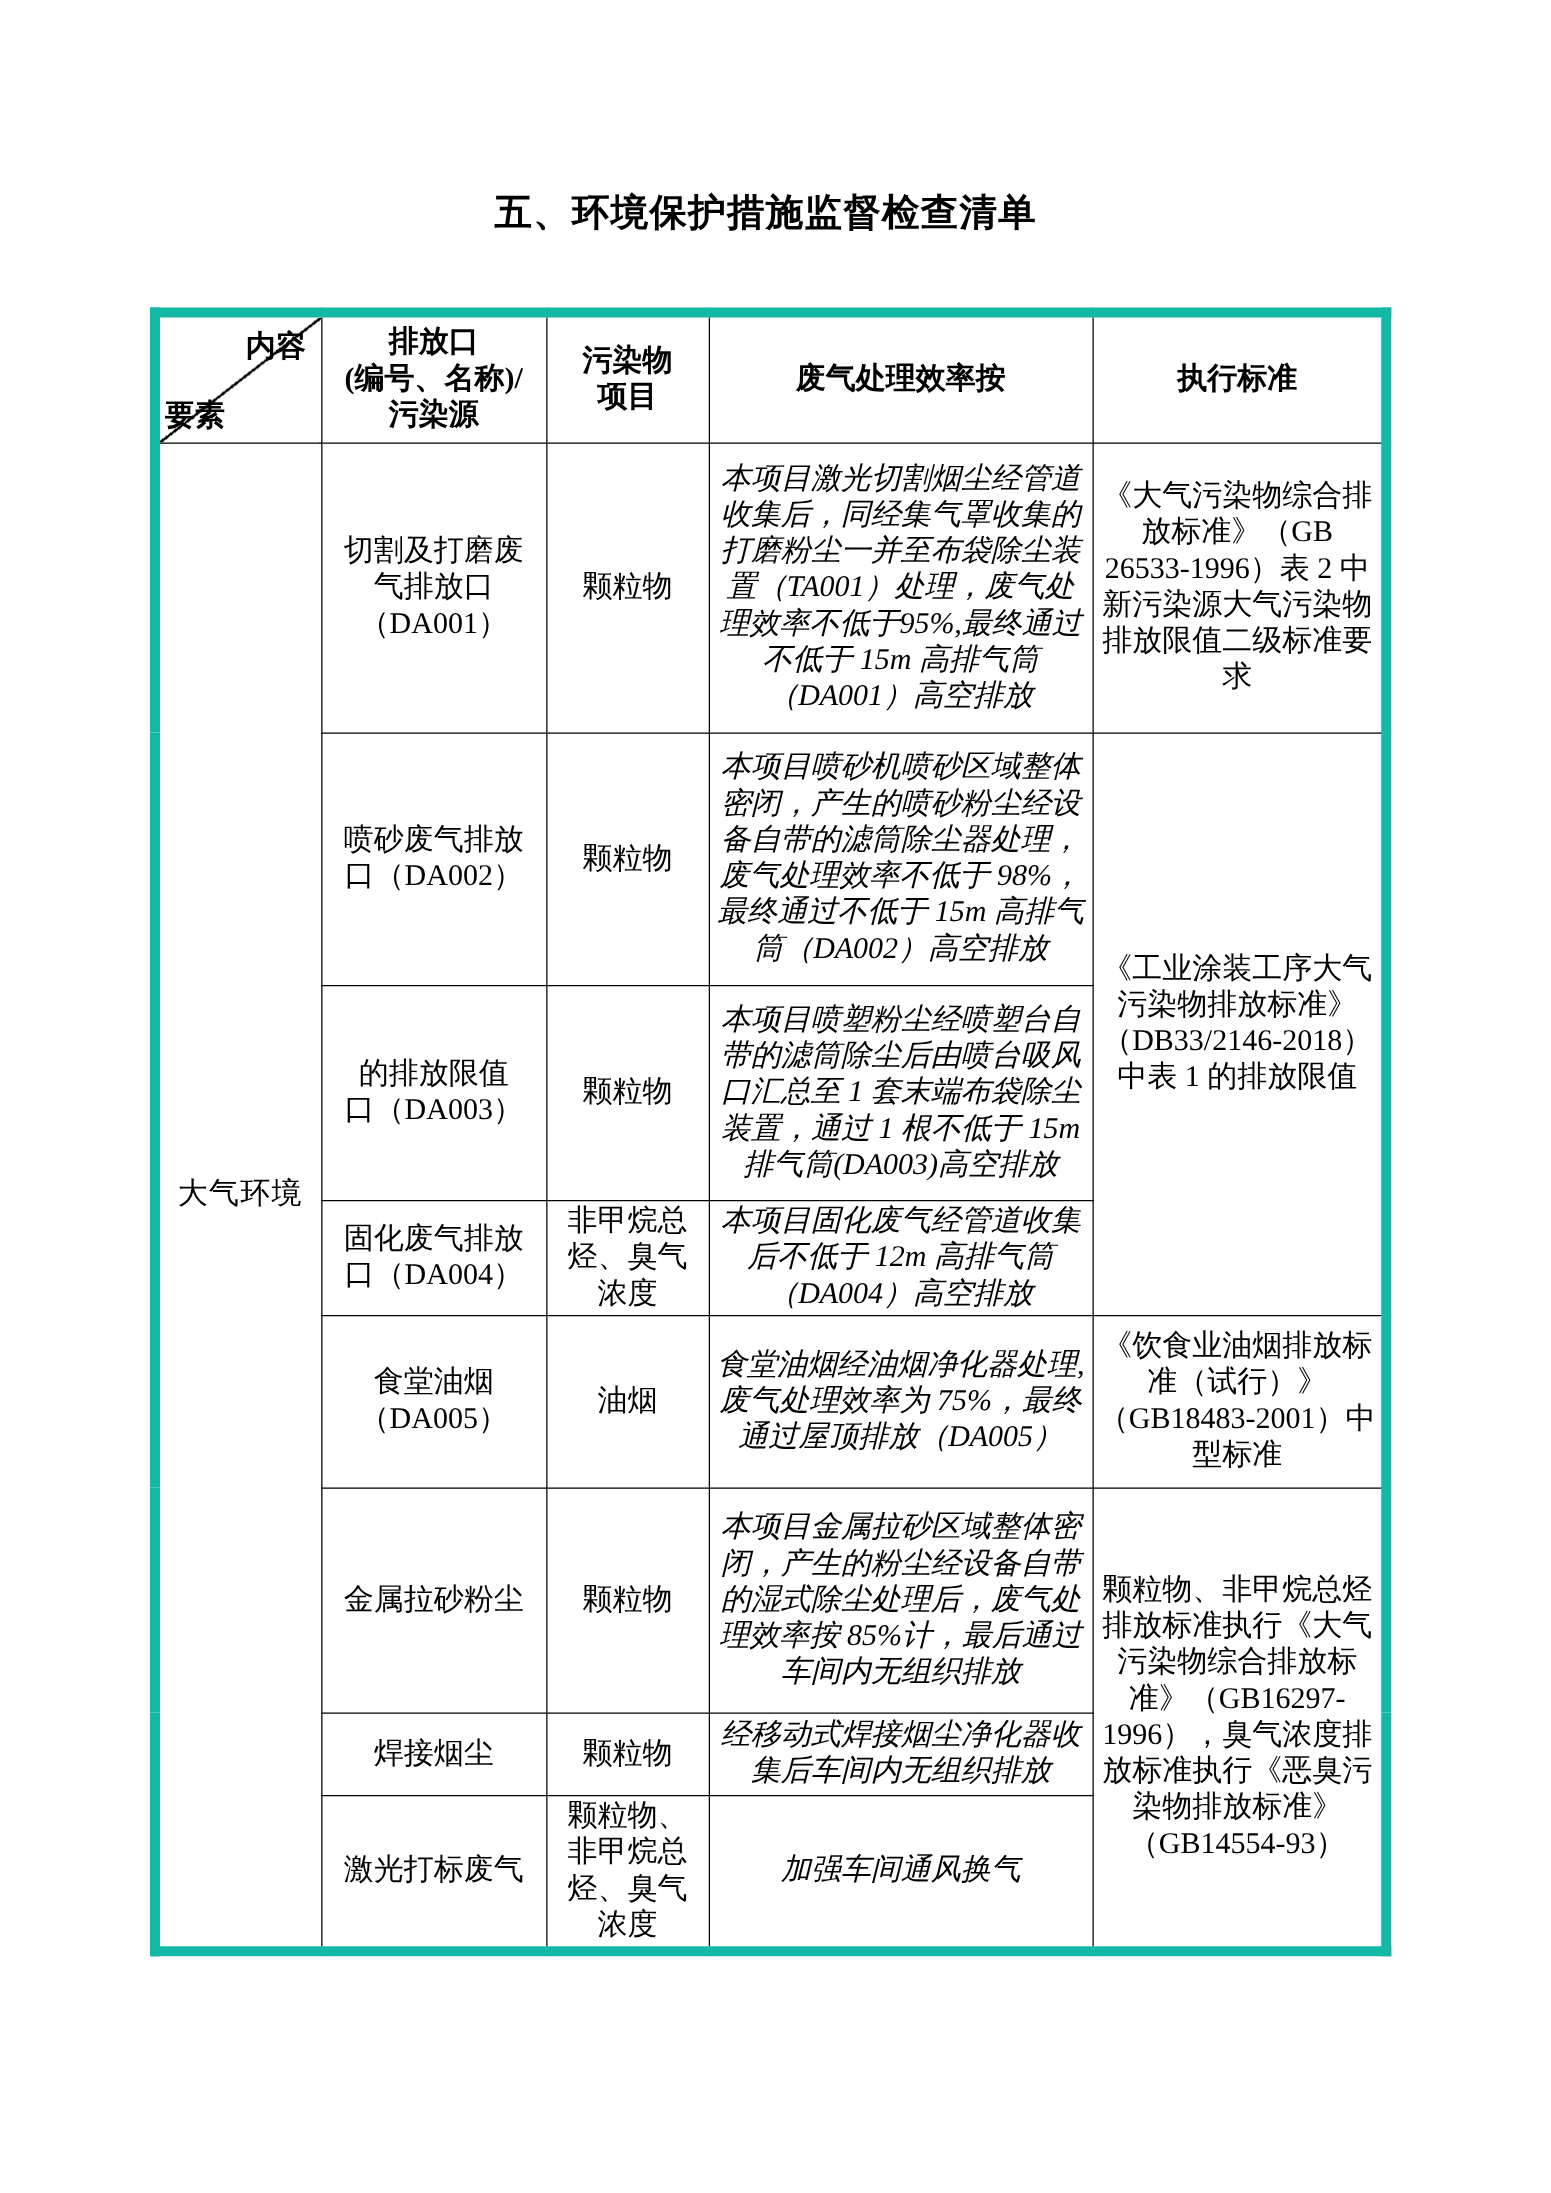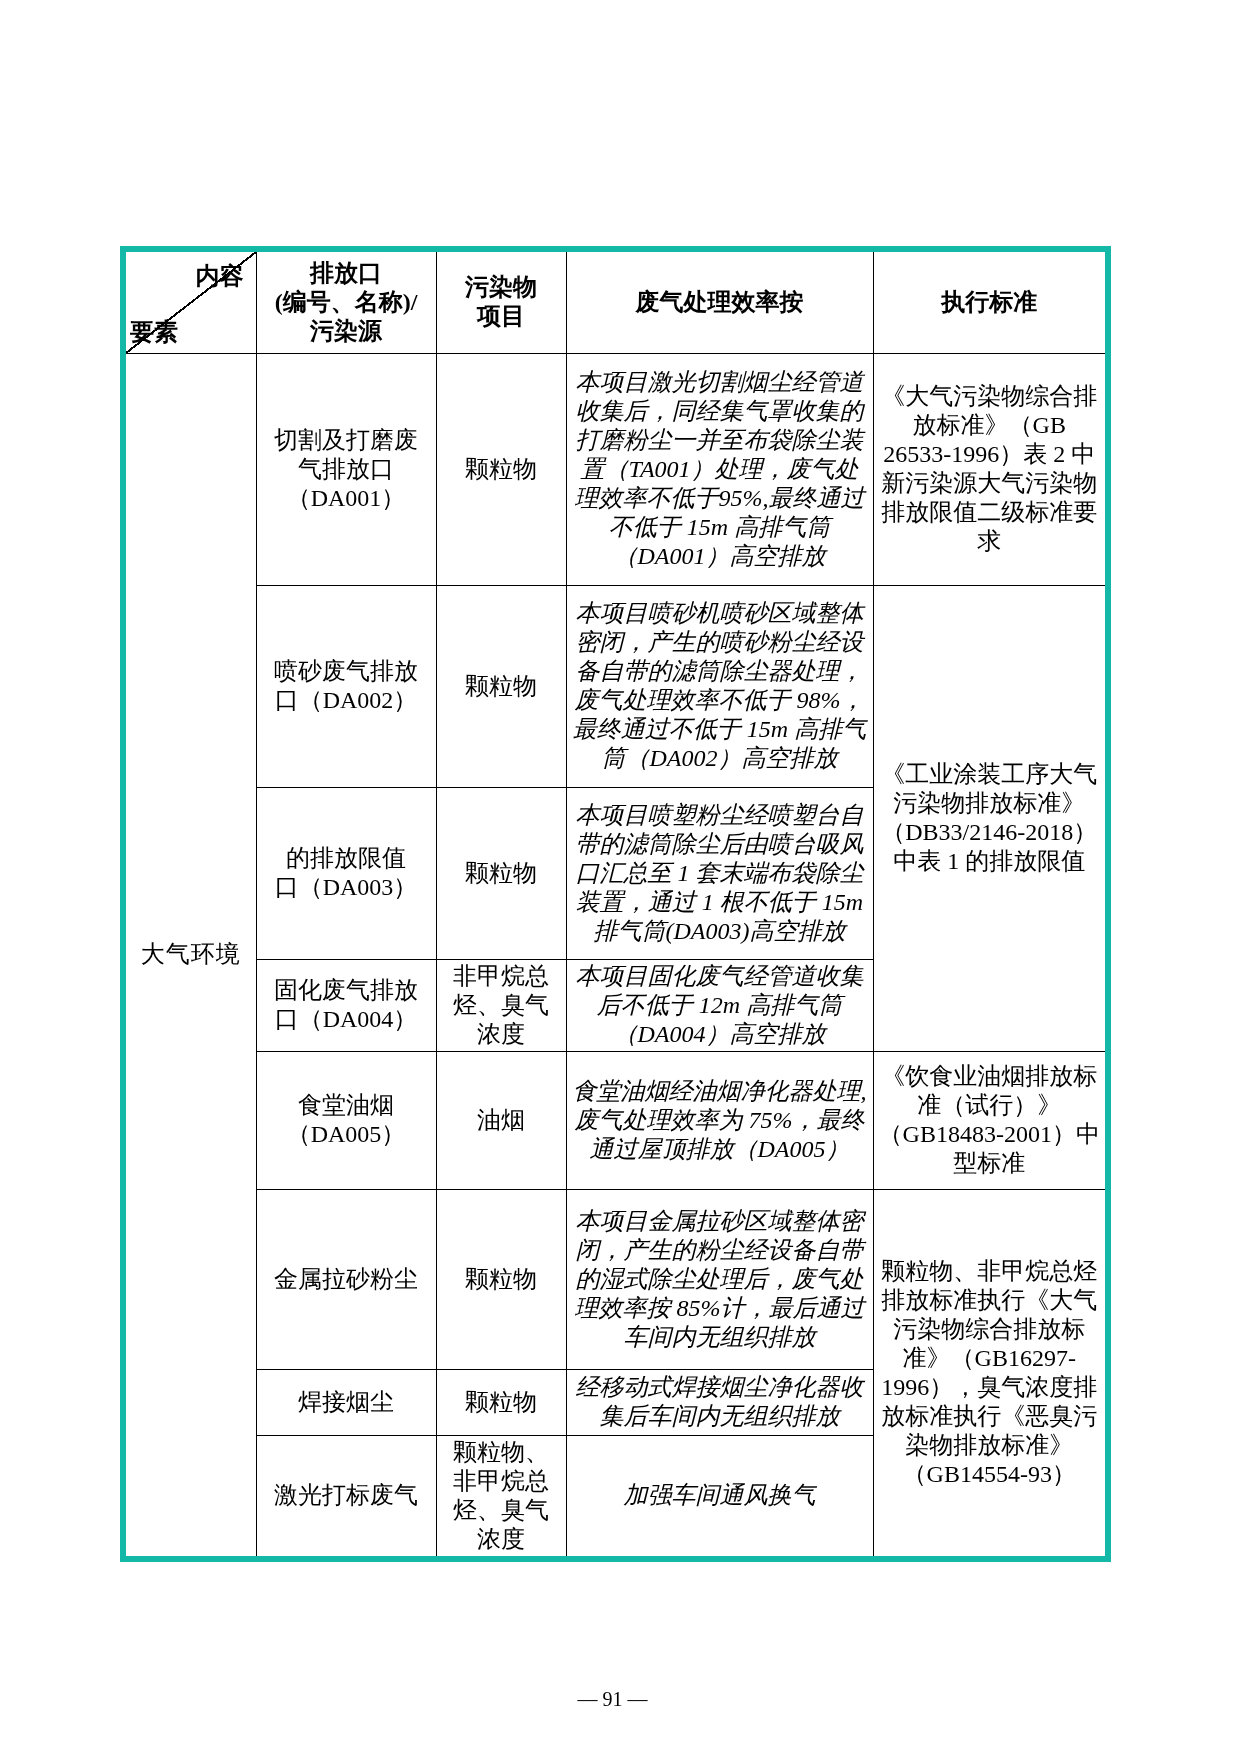--- a/index.html
+++ b/index.html
@@ -20,21 +20,21 @@
     font-size:30px;
     font-weight:700;
     letter-spacing:1px;
   }
   table.checklist {
     position:absolute;
     top:246px; left:120px;
     width:985px;
     border-collapse:collapse;
     table-layout:fixed;
-    border:6px solid #14b8a6;
+    border:8px solid #14b8a6;
   }
   table.checklist th,
   table.checklist td {
     border:1px solid #000;
     vertical-align:middle;
     text-align:center;
     font-size:24px;
     line-height:29px;
     padding:2px 4px;
     white-space:pre-line;
@@ -63,20 +63,21 @@
     top:1688px; left:120px; width:985px;
     text-align:center;
     font-size:20px;
   }
 </style>
 </head>
 <body>
 
 <div class="page">
 
+  <div class="doc-title">五、环境保护措施监督检查清单</div>
 
   <table class="checklist">
     <colgroup>
       <col style="width:133px">
       <col style="width:180px">
       <col style="width:130px">
       <col style="width:307px">
       <col style="width:235px">
     </colgroup>
     <tbody>
@@ -142,15 +143,14 @@
         <td class="cell-source">激光打标废气</td>
         <td class="cell-pollutant">颗粒物、
 非甲烷总
 烃、臭气
 浓度</td>
         <td class="cell-measure">加强车间通风换气</td>
       </tr>
     </tbody>
   </table>
 
-  <div class="page-footer">— 91 —</div>
 
 </div>
 
 </body></html>

